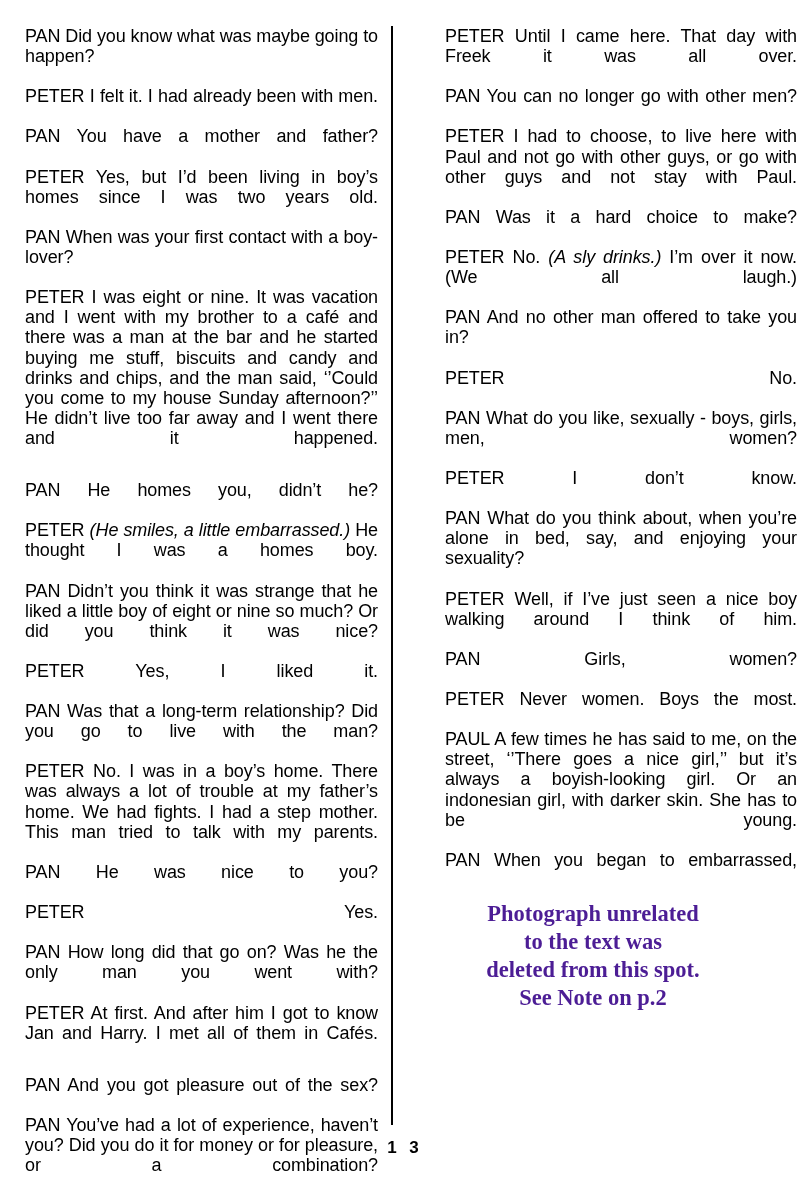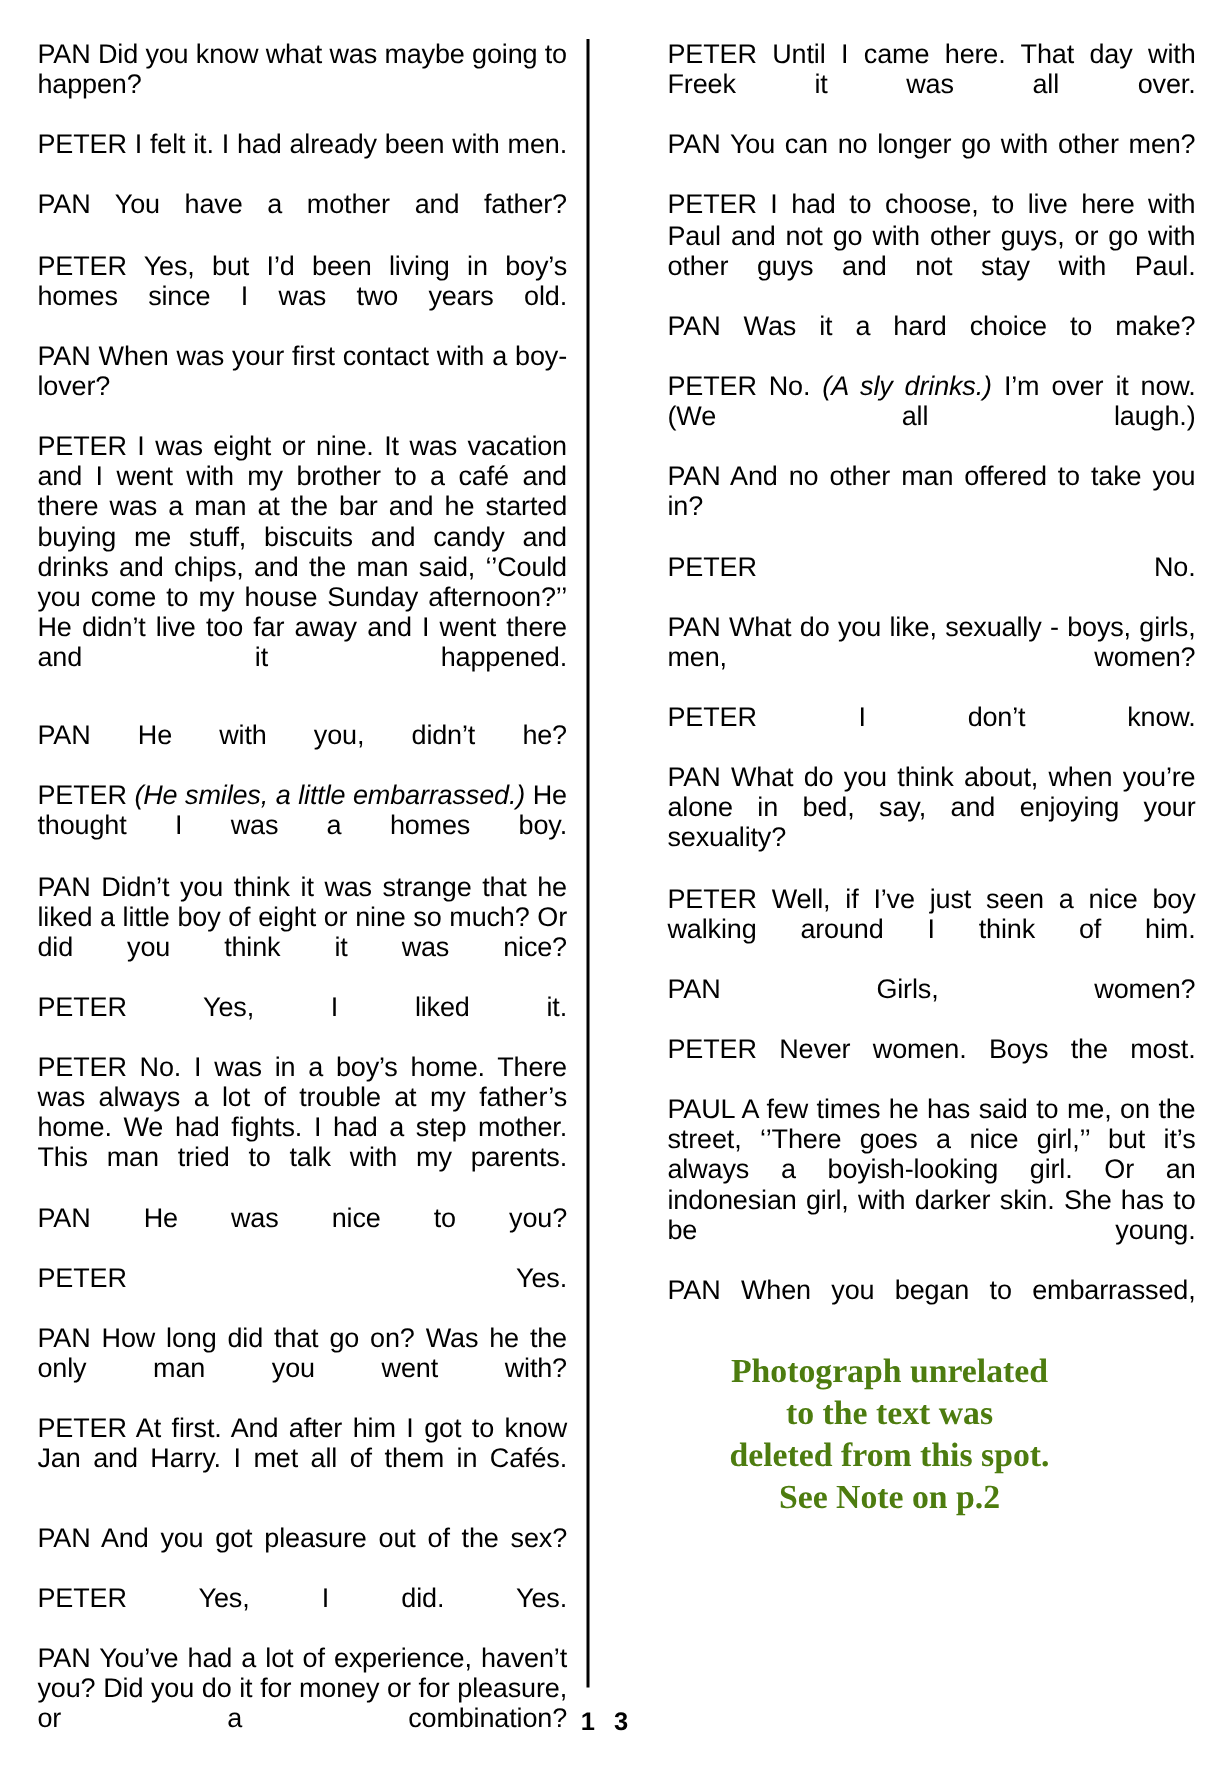--- a/index.html
+++ b/index.html
@@ -80,21 +80,21 @@
   #notice {
     position: absolute;
     left: 417px;
     top: 900px;
     width: 352px;
     text-align: center;
     font-family: "Liberation Serif", serif;
     font-weight: bold;
     font-size: 22.5px;
     line-height: 28px;
-    color: #4d7c0f;
+    color: #4c1d95;
   }
   #notice .nline { display: block; white-space: nowrap; }
 
   
   #folio {
     position: absolute;
     left: 0;
     top: 1138px;
     width: 810px;
     text-align: center;
@@ -111,31 +111,31 @@
 
   <div id="divider"></div>
 
   <div class="column" id="col-left">
       <div class="para"><span>PAN Did you know what was maybe going to happen?</span></div>
       <div class="para"><span>PETER I felt it. I had already been with men.</span></div>
       <div class="para"><span>PAN You have a mother and father?</span></div>
       <div class="para"><span>PETER Yes, but I’d been living in boy’s homes since I was two years old.</span></div>
       <div class="para"><span>PAN When was your first contact with a boy-lover?</span></div>
       <div class="para"><span>PETER I was eight or nine. It was vacation and I went with my brother to a café and there was a man at the bar and he started buying me stuff, biscuits and candy and drinks and chips, and the man said, ‘’Could you come to my house Sunday afternoon?’’ He didn’t live too far away and I went there and it happened.</span></div>
-      <div class="para gap"><span>PAN He with you, didn’t he?</span></div>
+      <div class="para gap"><span>PAN He homes you, didn’t he?</span></div>
       <div class="para"><span>PETER </span><span class="stage">(He smiles, a little embarrassed.)</span><span> He thought I was a homes boy.</span></div>
       <div class="para"><span>PAN Didn’t you think it was strange that he liked a little boy of eight or nine so much? Or did you think it was nice?</span></div>
       <div class="para"><span>PETER Yes, I liked it.</span></div>
+      <div class="para"><span>PAN Was that a long-term relationship? Did you go to live with the man?</span></div>
       <div class="para"><span>PETER No. I was in a boy’s home. There was always a lot of trouble at my father’s home. We had fights. I had a step mother. This man tried to talk with my parents.</span></div>
       <div class="para"><span>PAN He was nice to you?</span></div>
       <div class="para"><span>PETER Yes.</span></div>
       <div class="para"><span>PAN How long did that go on? Was he the only man you went with?</span></div>
       <div class="para"><span>PETER At first. And after him I got to know Jan and Harry. I met all of them in Cafés.</span></div>
       <div class="para gap"><span>PAN And you got pleasure out of the sex?</span></div>
-      <div class="para"><span>PETER Yes, I did. Yes.</span></div>
       <div class="para"><span>PAN You’ve had a lot of experience, haven’t you? Did you do it for money or for pleasure, or a combination?</span></div>
     </div>
 
   <div class="column" id="col-right">
       <div class="para"><span>PETER Until I came here. That day with Freek it was all over.</span></div>
       <div class="para"><span>PAN You can no longer go with other men?</span></div>
       <div class="para"><span>PETER I had to choose, to live here with Paul and not go with other guys, or go with other guys and not stay with Paul.</span></div>
       <div class="para"><span>PAN Was it a hard choice to make?</span></div>
       <div class="para"><span>PETER No. </span><span class="stage">(A sly drinks.)</span><span> I’m over it now. (We all laugh.)</span></div>
       <div class="para"><span>PAN And no other man offered to take you in?</span></div>

